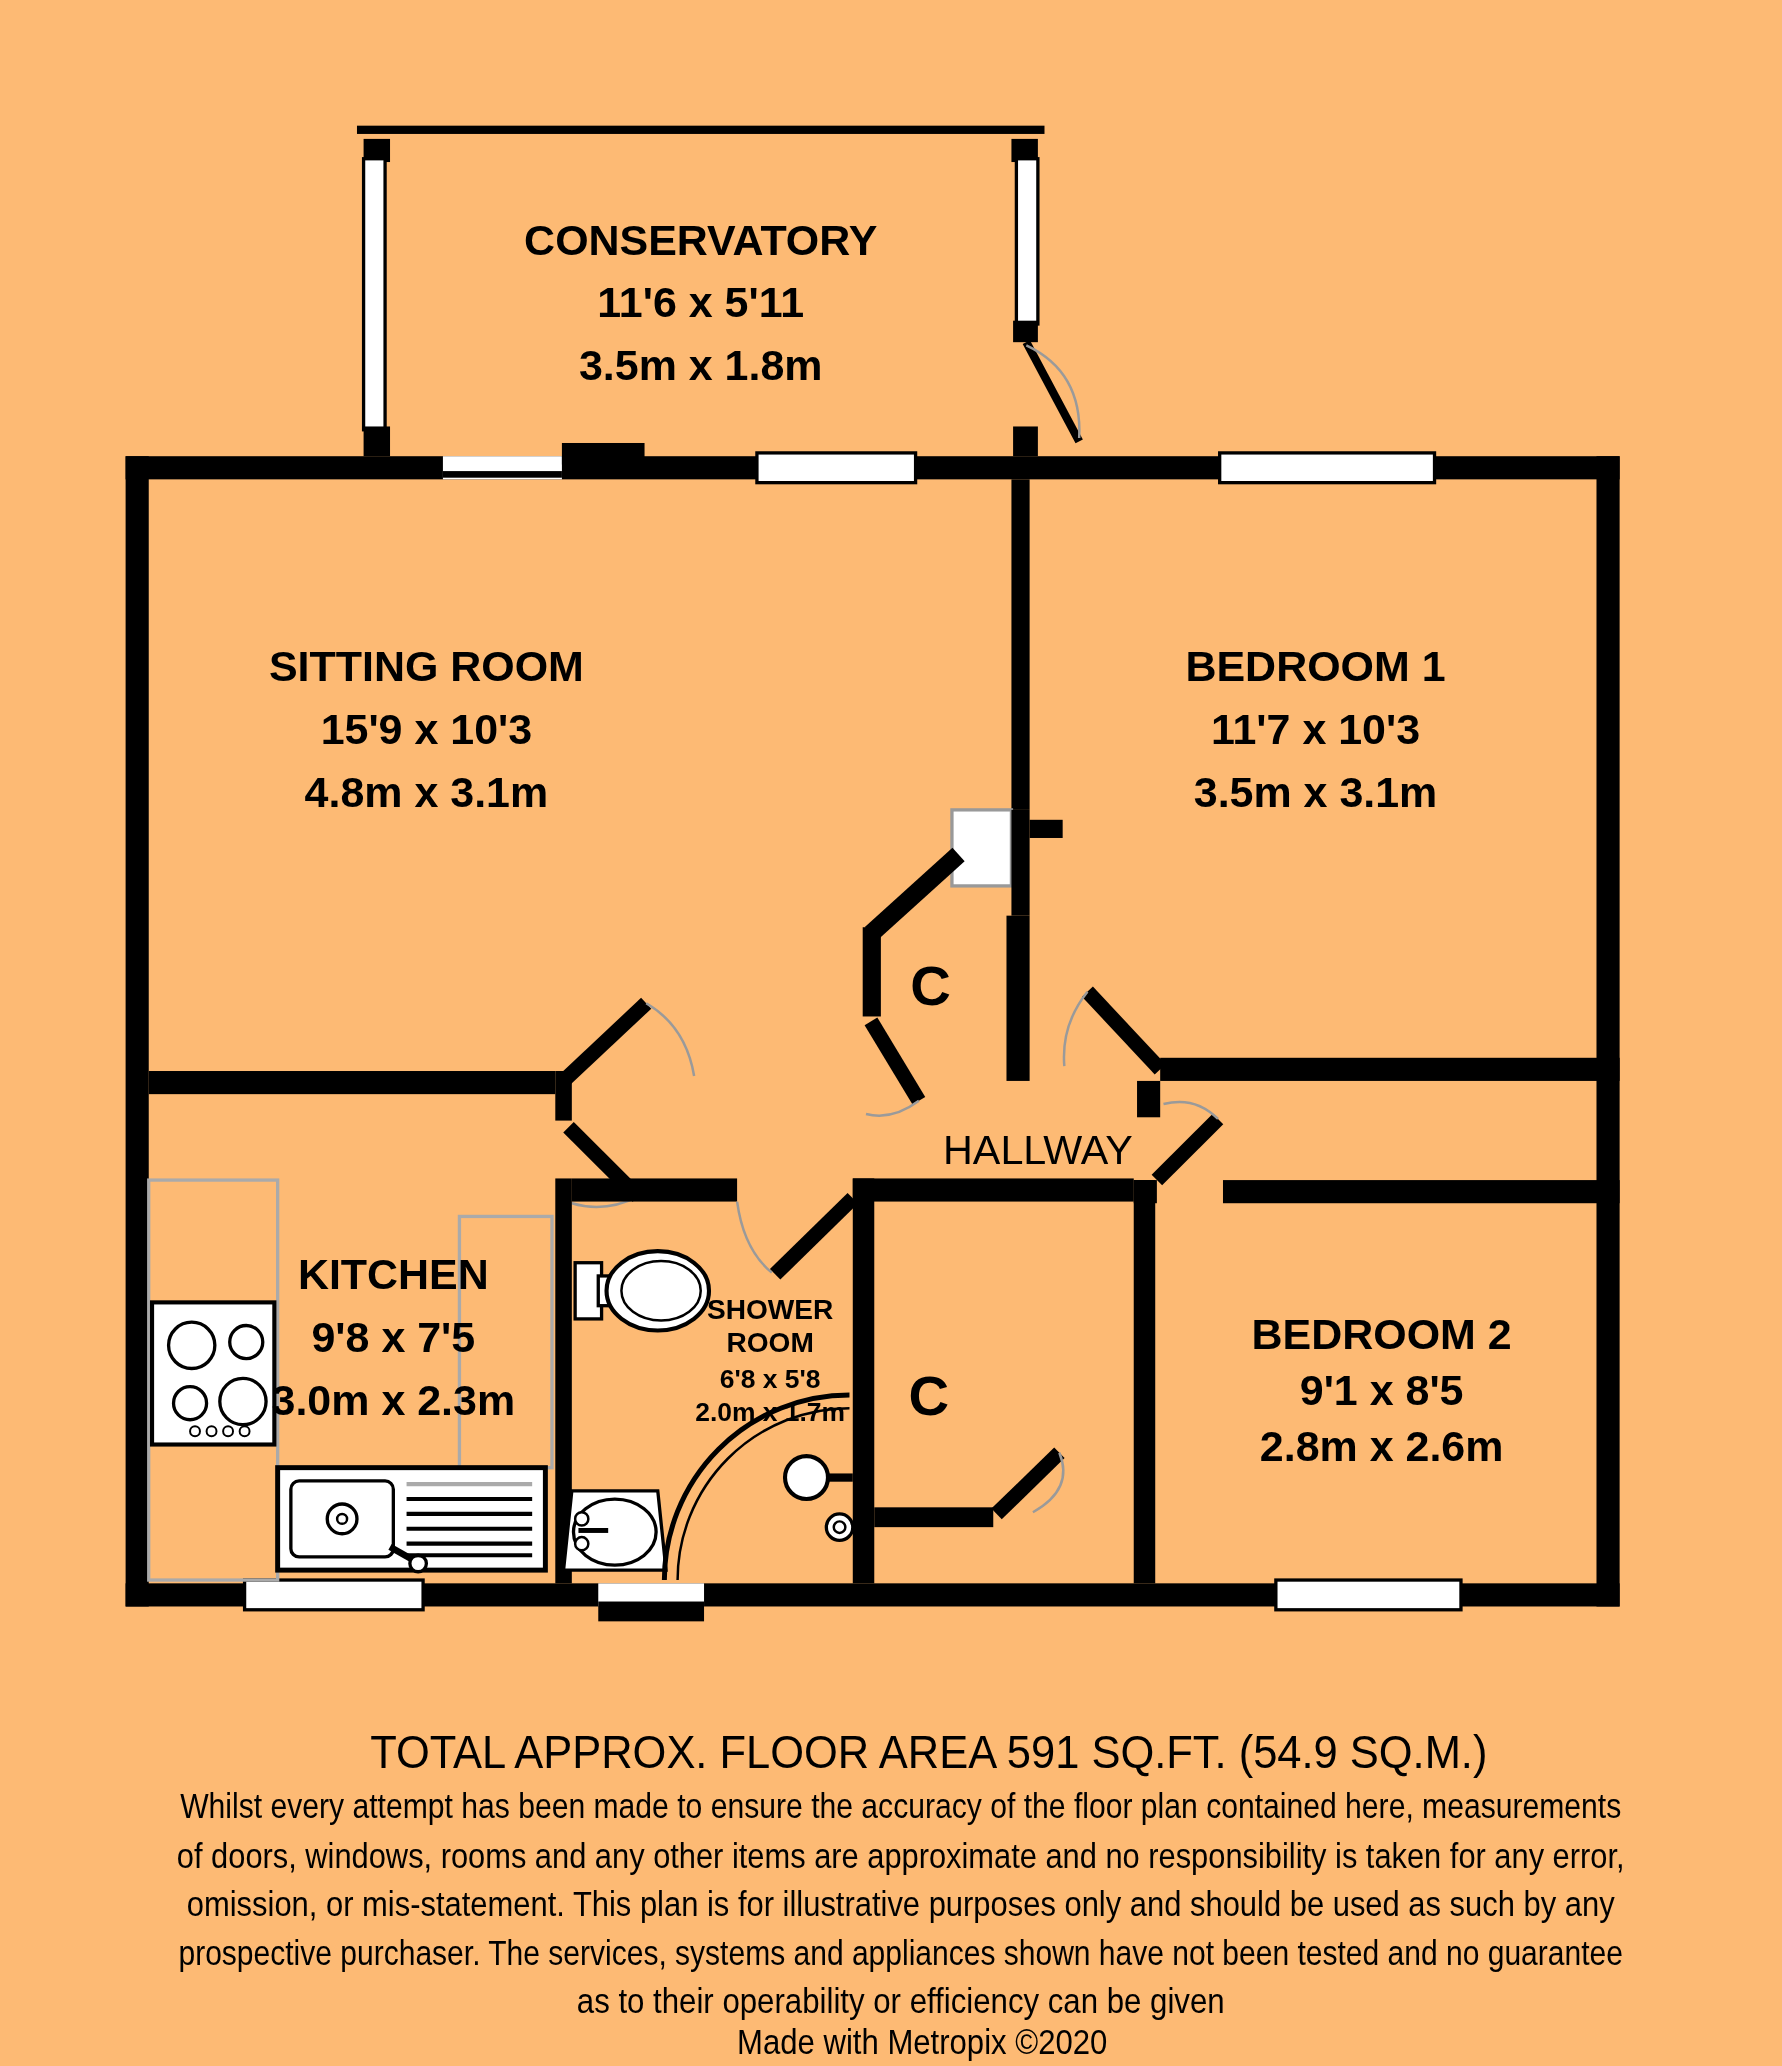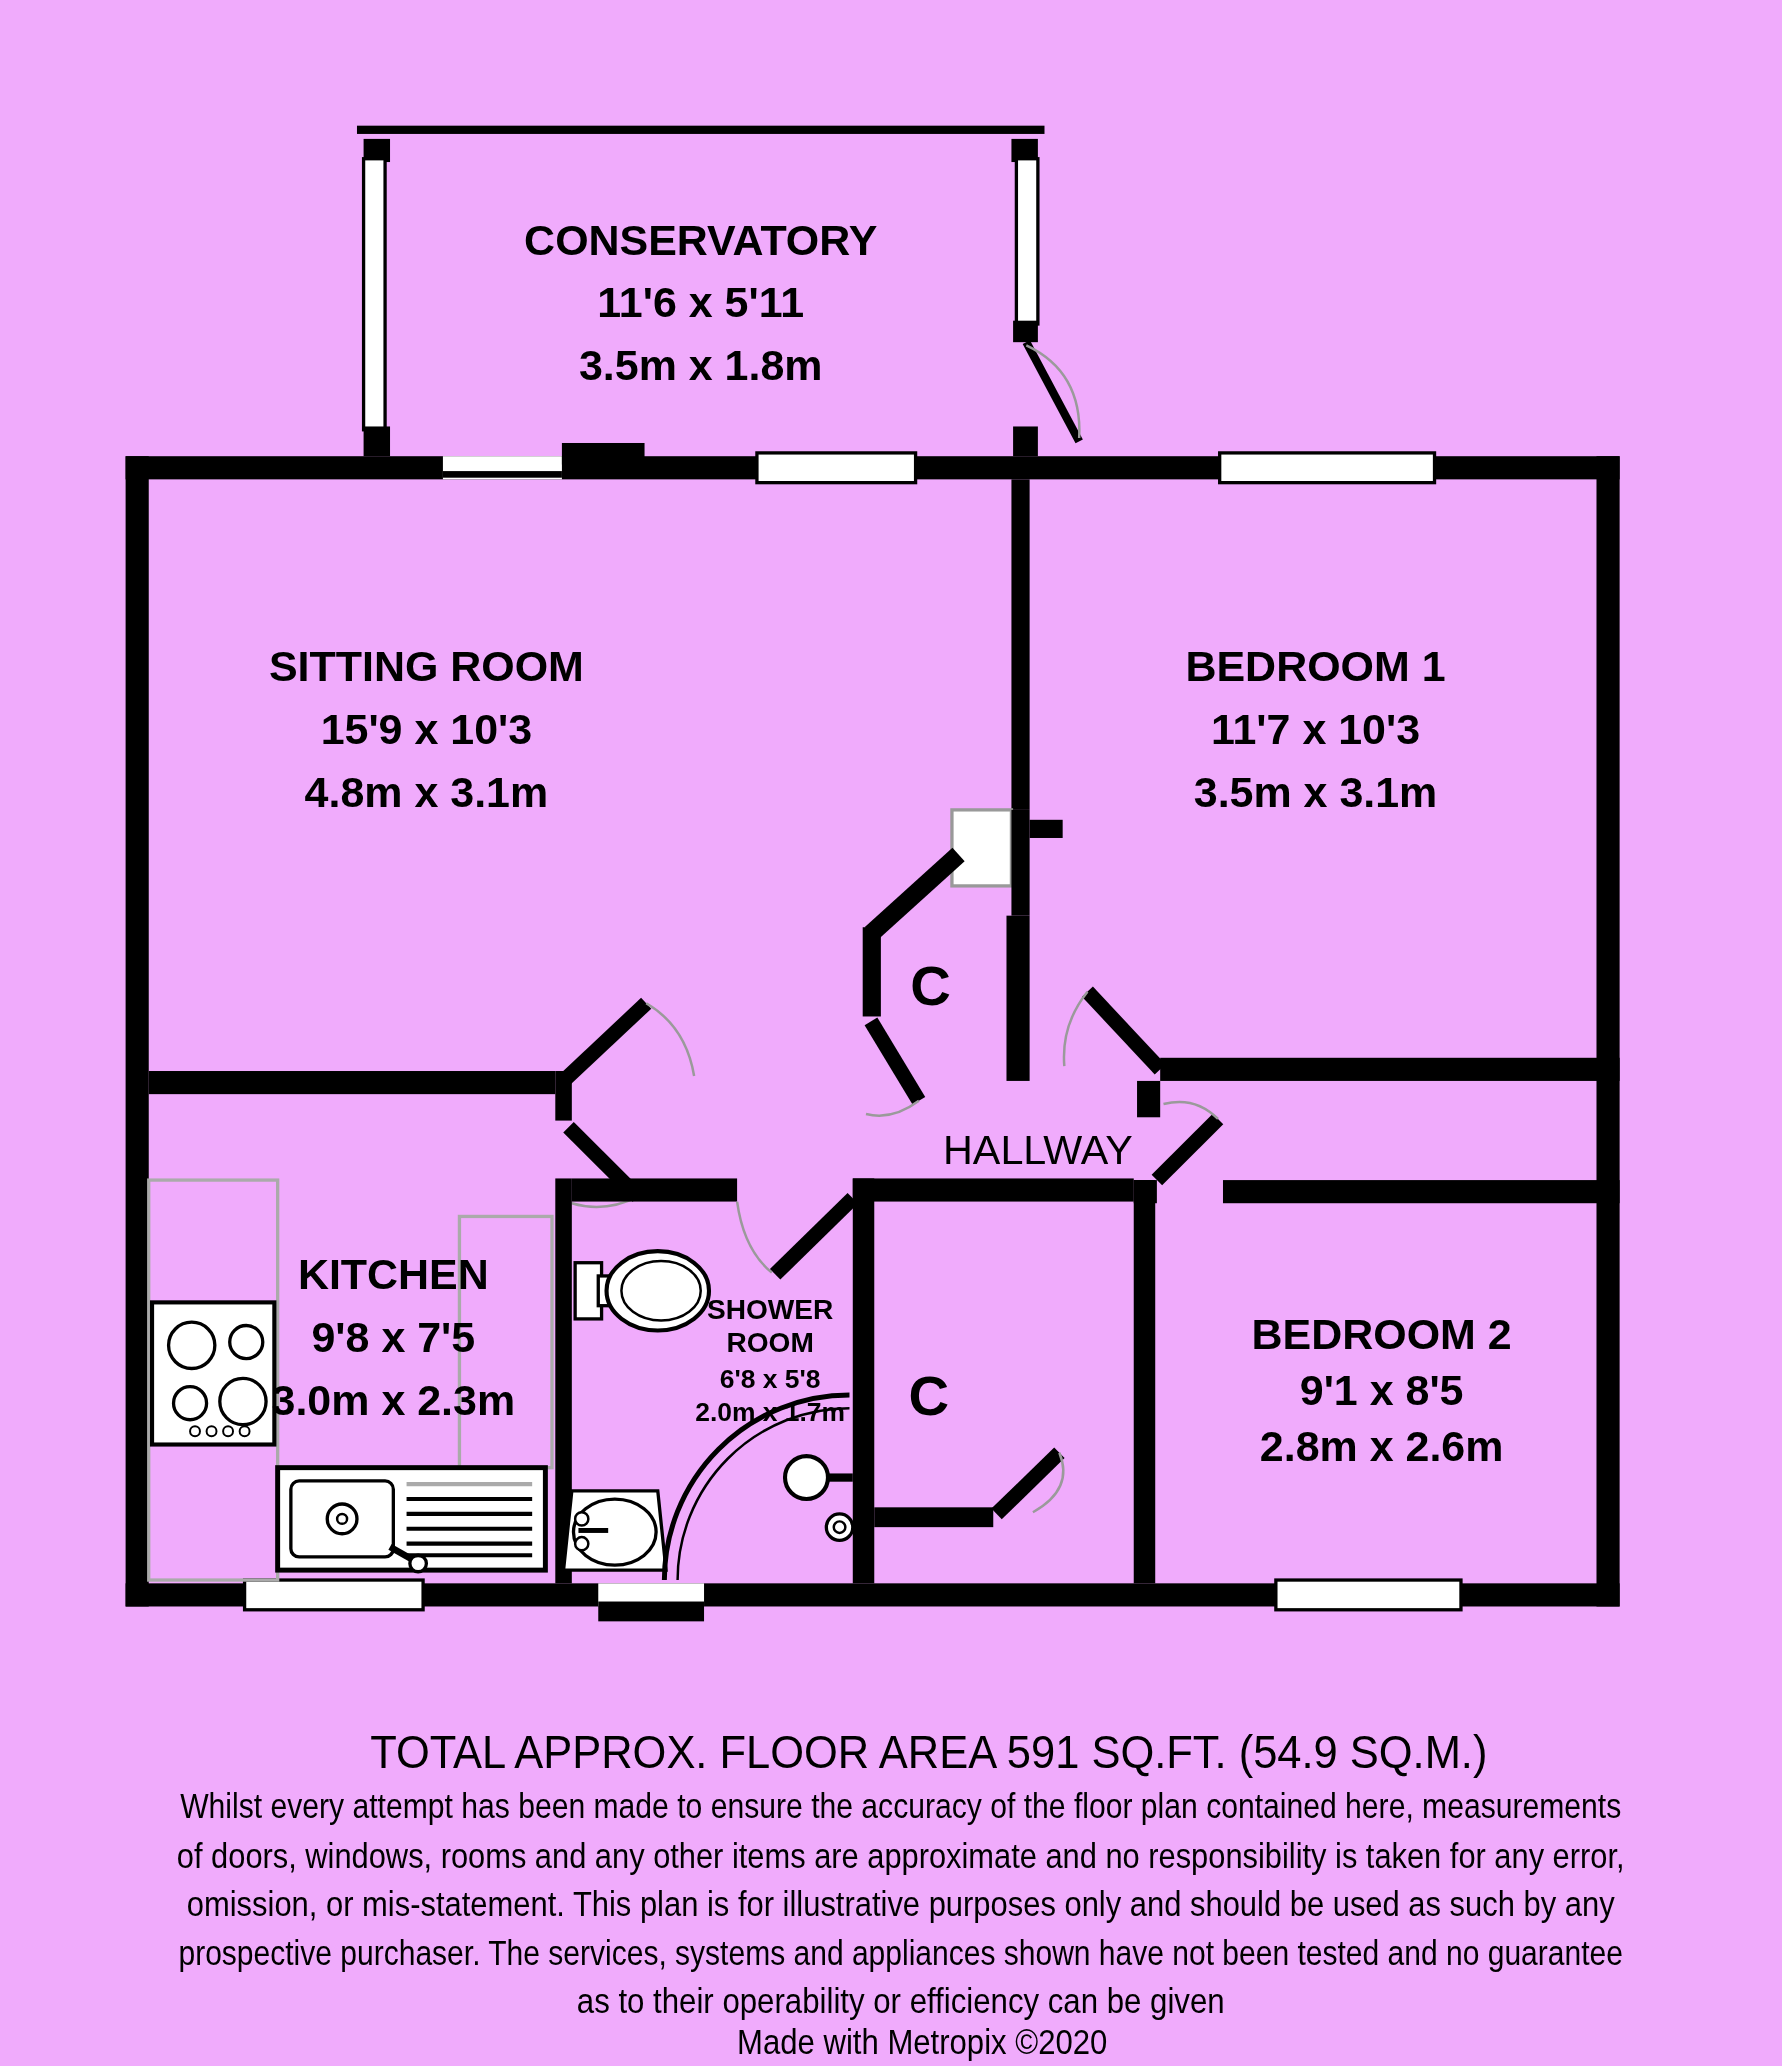--- a/index.html
+++ b/index.html
@@ -1,16 +1,16 @@
 <!DOCTYPE html>
 <html style="font-size:6.6px"><head>
 <meta charset="utf-8">
 <style>
   html, body { margin: 0; padding: 0; background: #ffffff; }
-  .page { width: 1782px; height: 2066px; background: #f0abfc; overflow: hidden; }
+  .page { width: 1782px; height: 2066px; background: #fdba74; overflow: hidden; }
   svg { display: block; }
   text { font-family: "Liberation Sans", "DejaVu Sans", sans-serif; fill: #000; }
   .room-name, .room-dim { font-weight: bold; font-size: 26px; }
   .room-name-sm, .room-dim-sm { font-weight: bold; }
   .room-name-sm { font-size: 17px; }
   .room-dim-sm { font-size: 16px; }
   .closet-label { font-weight: bold; font-size: 34px; }
   .hallway-label { font-weight: 400; font-size: 25px; }
   .footer-title { font-weight: 400; font-size: 28px; }
   .footer-line { font-weight: 400; font-size: 21px; }

